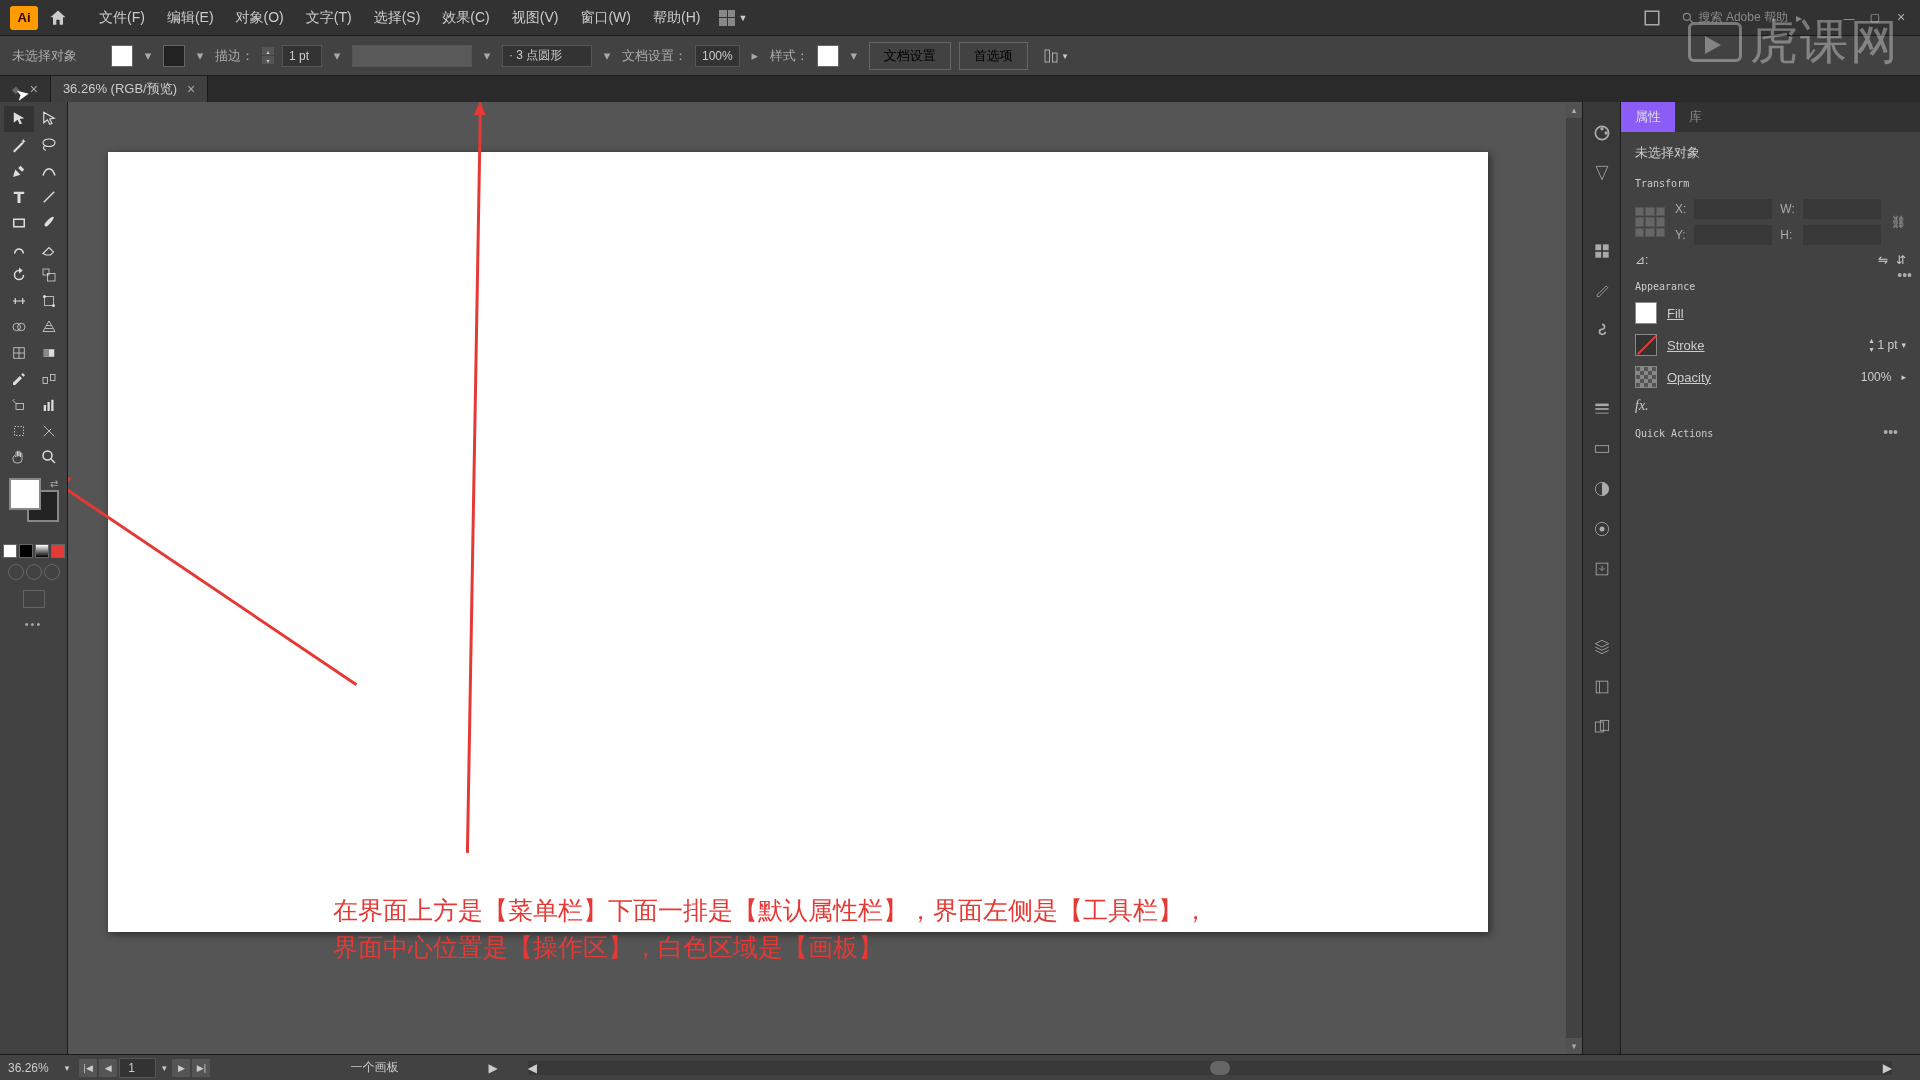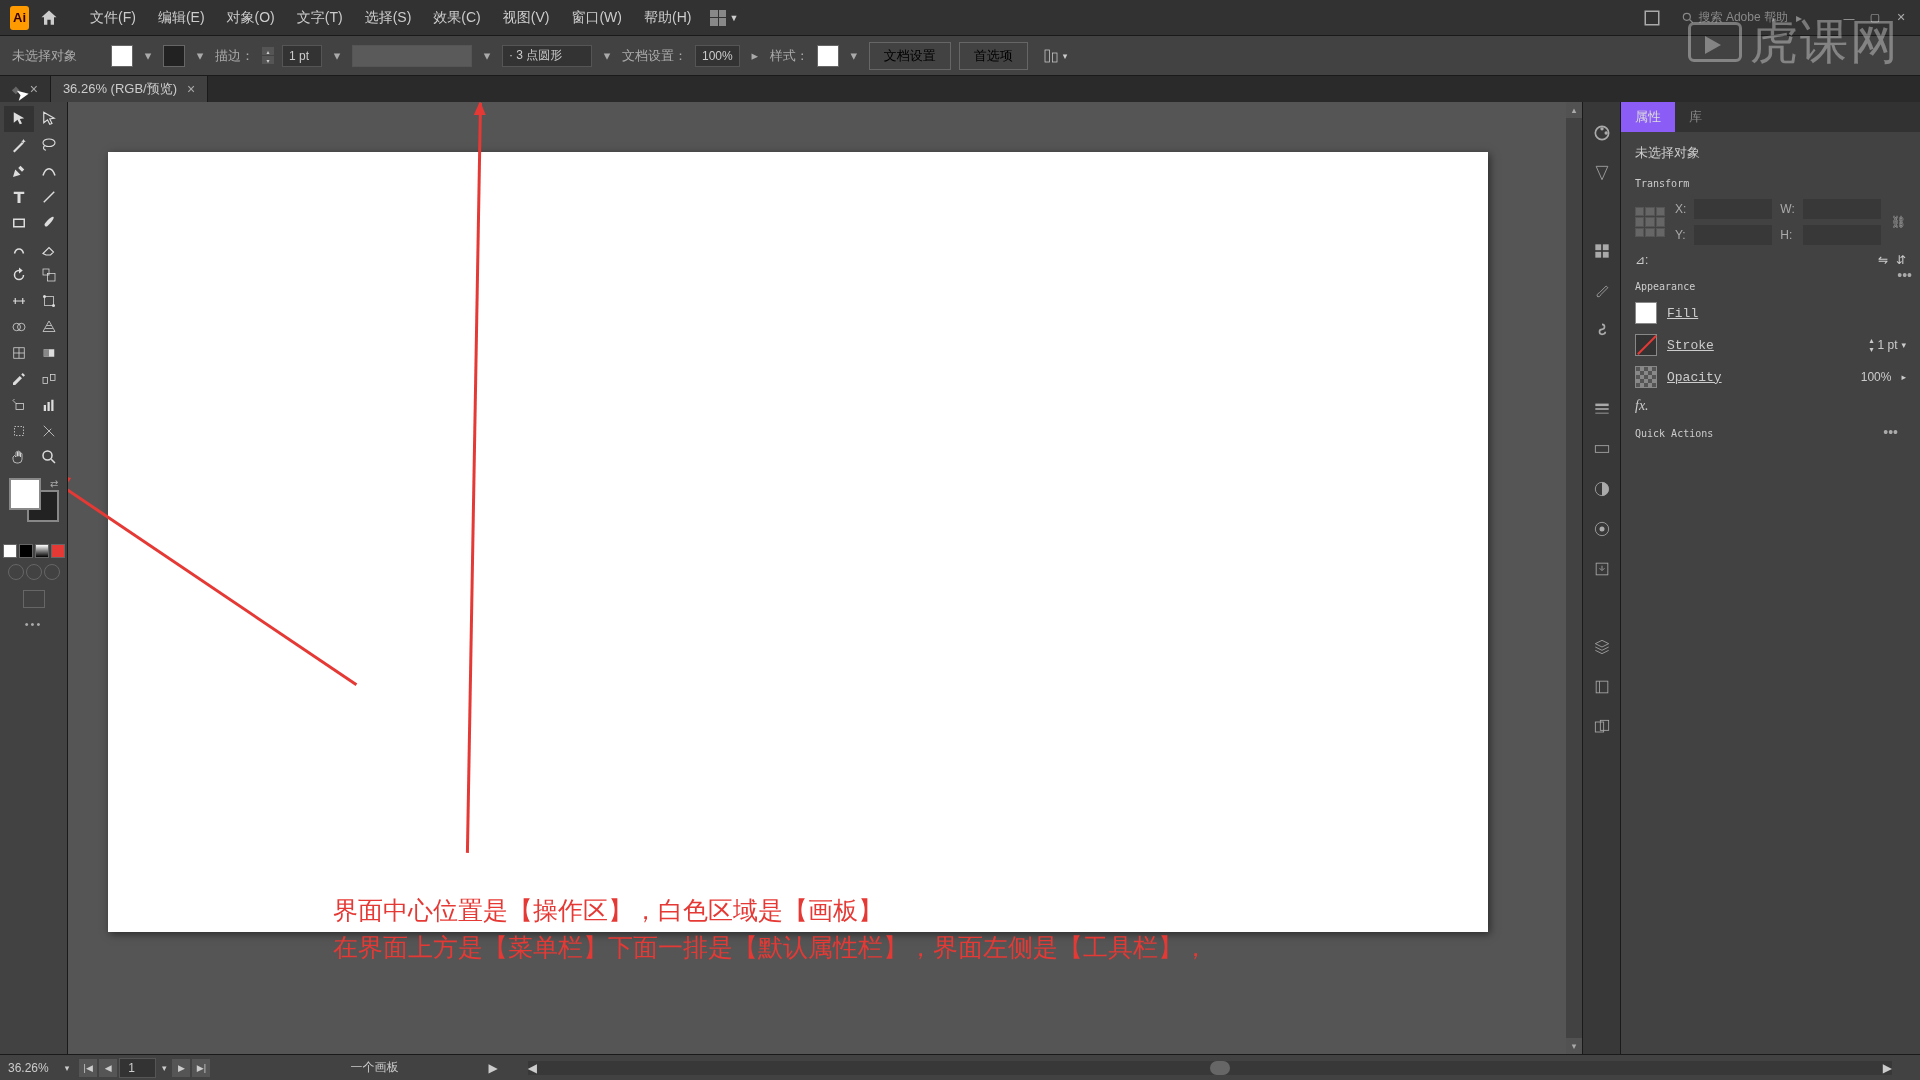--- a/index.html
+++ b/index.html
@@ -1,18 +1,18 @@
 <!DOCTYPE html>
 <html><head>
 <meta charset="utf-8">
 <style>
 *{margin:0;padding:0;box-sizing:border-box;font-family:"Microsoft YaHei",sans-serif;user-select:none}
 body{background:#323232;color:#ccc;font-size:11px;width:1920px;height:1080px;overflow:hidden;position:relative}
 .menubar{height:36px;background:#323232;display:flex;align-items:center;padding:0 10px;border-bottom:1px solid #1a1a1a}
-.app-icon{width:19px;height:24px;background:#ff9a00;color:#330000;font-weight:bold;font-size:13px;display:flex;align-items:center;justify-content:center;border-radius:3px;margin-right:10px}
+.app-icon{width:28px;height:24px;background:#ff9a00;color:#330000;font-weight:bold;font-size:13px;display:flex;align-items:center;justify-content:center;border-radius:3px;margin-right:10px}
 .home-icon{width:20px;height:20px;margin-right:20px;cursor:pointer}
 .menu-item{padding:0 11px;height:36px;display:flex;align-items:center;cursor:pointer;font-size:14px}
 .menu-spacer{flex:1}
 .menu-right{display:flex;align-items:center;gap:10px}
 .workspace-dd{display:flex;align-items:center;gap:3px;padding:0 8px}
 .sw-grid{width:16px;height:16px;display:grid;grid-template-columns:1fr 1fr;grid-template-rows:1fr 1fr;gap:1px}
 .sw-grid span{background:#888}
 .search-box{display:flex;align-items:center;gap:4px;padding:0 8px;font-size:12px;color:#888}
 .win-controls{display:flex;gap:8px;margin-left:20px}
 .win-btn{width:18px;height:18px;display:flex;align-items:center;justify-content:center;cursor:pointer;color:#aaa}
@@ -79,21 +79,21 @@
 .tf-fields{display:grid;grid-template-columns:auto 1fr auto 1fr;gap:6px 8px;align-items:center;flex:1}
 .tf-fields label{font-size:12px;color:#aaa}
 .tf-fields .fbox{background:#383838;height:20px;padding:0 4px;display:flex;align-items:center;font-size:11px;color:#666}
 .link-ico{color:#aaa}
 .angle-row{display:flex;align-items:center;gap:8px;margin-top:8px}
 .app-row{display:flex;align-items:center;gap:10px;margin-bottom:10px}
 .app-sw{width:22px;height:22px;border:1px solid #888}
 .app-sw.white{background:#fff}
 .app-sw.none{background:#333;position:relative}
 .app-sw.none::after{content:"";position:absolute;left:-2px;top:9px;width:26px;height:2px;background:#e53935;transform:rotate(-45deg)}
-.app-label{text-decoration:underline;font-family:Liberation Mono, monospace;font-size:13px}
+.app-label{text-decoration:underline;font-family:Liberation Sans, sans-serif;font-size:13px}
 .app-val{margin-left:auto;display:flex;align-items:center;gap:4px;font-size:12px}
 .fx{font-style:italic;font-family:serif;font-size:14px}
 .panel-overflow{position:absolute;right:8px;color:#aaa;font-size:14px;cursor:pointer}
 
 .statusbar{height:26px;background:#424242;display:flex;align-items:center;padding:0 8px;gap:10px;font-size:12px;border-top:1px solid #1a1a1a}
 .zoom-dd{display:flex;align-items:center;gap:16px}
 .art-nav{display:flex;align-items:center;gap:2px}
 .art-nav button{width:18px;height:18px;background:#555;border:none;color:#ccc;font-size:9px;cursor:pointer}
 .art-nav .num{background:#333;padding:2px 20px 2px 8px;border:1px solid #555}
 .hscroll{flex:1;height:14px;background:#383838;position:relative;margin:0 20px}
@@ -405,22 +405,22 @@
     <div class="dots">•••</div>
   </div>
 
   <div class="canvas-area">
     <div class="artboard"></div>
     <div class="arrow1"></div>
     <div class="arrow2">
         <div class="arrow2-line"></div>
       </div>
     <div class="caption">
+      <div>在界面上方是【菜单栏】下面一排是【默认属性栏】，界面左侧是【工具栏】，</div>
       <div>界面中心位置是【操作区】，白色区域是【画板】</div>
-      <div>在界面上方是【菜单栏】下面一排是【默认属性栏】，界面左侧是【工具栏】，</div>
     </div>
     <div class="vscroll">
       <div class="vscroll-up">▴</div>
       <div class="vscroll-thumb"></div>
       <div class="vscroll-down">▾</div>
     </div>
   </div>
 
   <div class="panel-dock">
     <div class="dock-icon">

